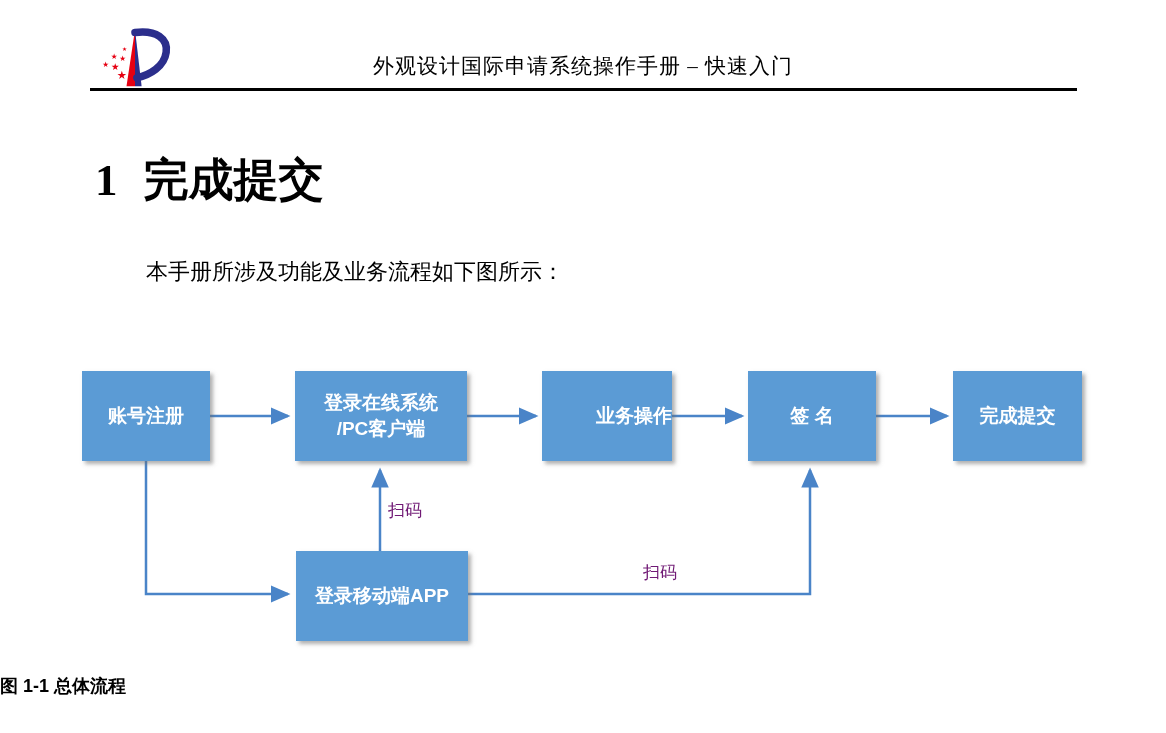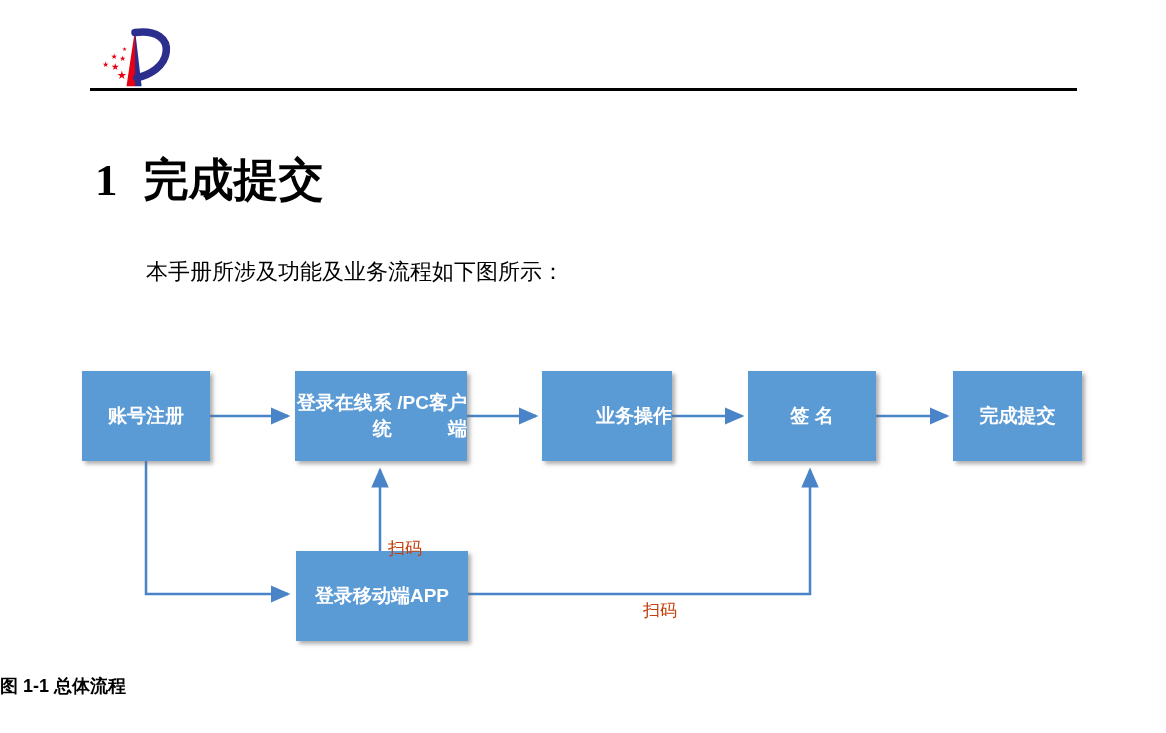--- a/index.html
+++ b/index.html
@@ -40,32 +40,32 @@
   .fbox{
     position:absolute;
     background:#5B9BD5;
     color:#ffffff;
     display:flex;align-items:center;justify-content:center;
     font-family:"Liberation Sans","DejaVu Sans",sans-serif;
     font-weight:700;font-size:19px;
     box-shadow:3px 3px 4px rgba(110,110,110,0.55);
     text-align:center;
   }
-  .fbox.two-line{flex-direction:row;line-height:1.35;text-align:right;}
+  .fbox.two-line{flex-direction:column;line-height:1.35;}
   .box-register{left:82px;top:371px;width:128px;height:90px;}
   .box-login-online{left:295px;top:371px;width:172px;height:90px;}
   .box-business{left:542px;top:371px;width:130px;height:90px;justify-content:flex-end;}
   .box-sign{left:748px;top:371px;width:128px;height:90px;}
   .box-submit{left:953px;top:371px;width:129px;height:90px;}
   .box-login-app{left:296px;top:551px;width:172px;height:90px;}
   .edge-label{
     position:absolute;
-    color:#c2410c;
+    color:#701a75;
     font-family:"Liberation Sans","DejaVu Sans",sans-serif;
-    font-size:17px;font-weight:400;margin-top:38px;
+    font-size:17px;font-weight:400;
   }
   .scan-1{left:388px;top:499px;}
   .scan-2{left:643px;top:561px;}
   
   .caption{
     position:absolute;left:0;top:674px;width:1166px;
     text-align:left;
     font-family:"Liberation Sans","DejaVu Sans",sans-serif;
     font-weight:700;font-size:18px;
   }
@@ -80,20 +80,21 @@
     <polygon points="45,6 52,66 45,66" fill="#2B2E8C"></polygon>
     <path d="M45,9 C68,6 80,16 78,30 C76,45 61,54 47,57" stroke="#2B2E8C" stroke-width="8" fill="none" stroke-linecap="round"></path>
     <text x="34" y="29" font-size="6" fill="#E60012" text-anchor="middle">★</text>
     <text x="23" y="37" font-size="8" fill="#E60012" text-anchor="middle">★</text>
     <text x="32" y="39" font-size="8" fill="#E60012" text-anchor="middle">★</text>
     <text x="14" y="46" font-size="8" fill="#E60012" text-anchor="middle">★</text>
     <text x="24" y="49" font-size="10" fill="#E60012" text-anchor="middle">★</text>
     <text x="31" y="58" font-size="12" fill="#E60012" text-anchor="middle">★</text>
   </svg>
 
+  <div class="header-title">外观设计国际申请系统操作手册 – 快速入门</div>
   <div class="header-rule"></div>
 
   <div class="h1">
     <span class="num">1</span><span>完成提交</span>
   </div>
 
   <div class="para">本手册所涉及功能及业务流程如下图所示：</div>
 
   <svg class="arrows" viewBox="0 0 1166 733" aria-hidden="true">
     <defs>

